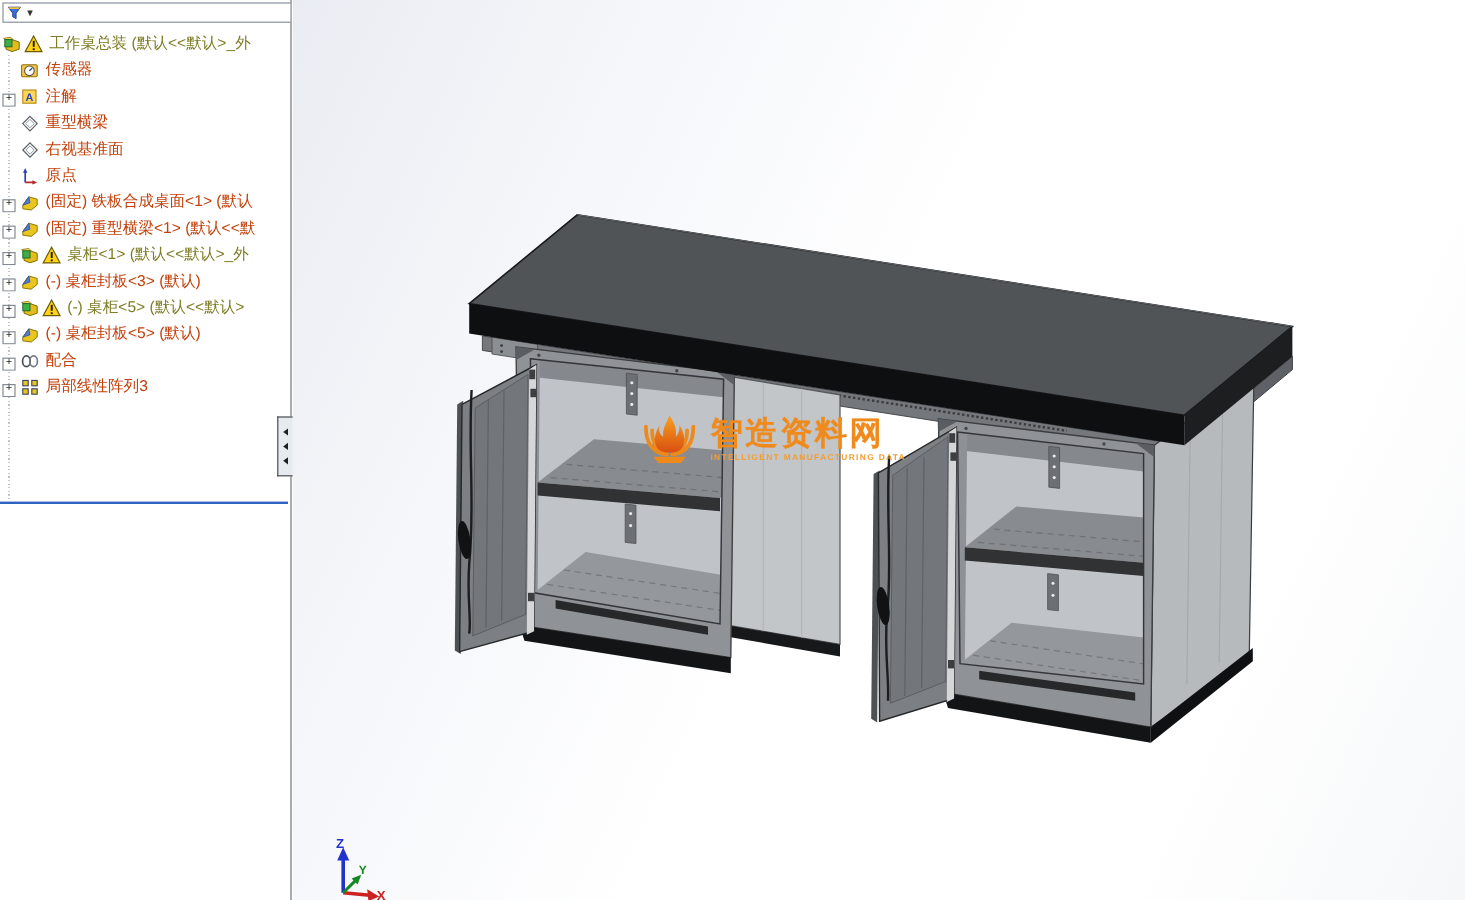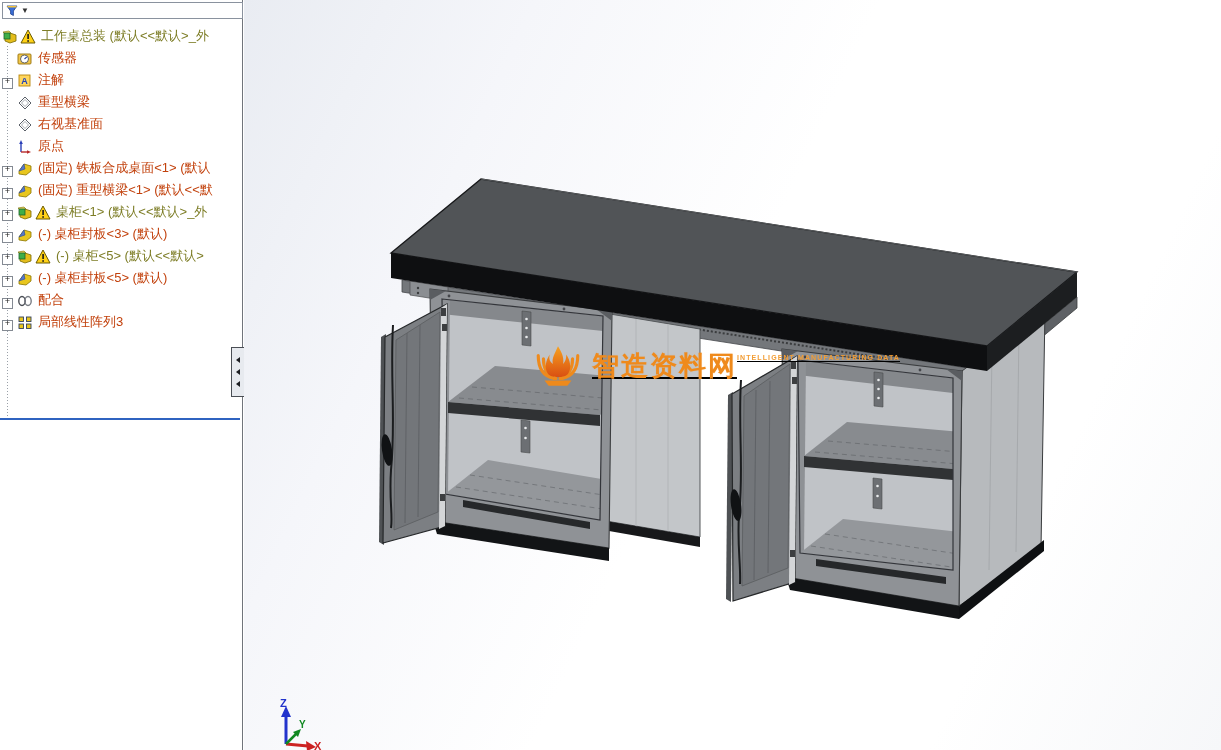--- a/index.html
+++ b/index.html
@@ -31,21 +31,21 @@
             justify-content:center;align-items:center;gap:6px;}
   .splitter .arr{width:0;height:0;border-top:3px solid transparent;border-bottom:3px solid transparent;
                  border-right:4px solid #1c1e22;}
 
   
   .viewport{position:absolute;left:244px;top:0;width:977px;height:750px;
             background:linear-gradient(115deg,#e9ecf2 0%,#f5f6fa 22%,#ffffff 48%,#ffffff 78%,#f6f7f9 100%);}
   .viewport svg.model{position:absolute;left:0;top:0;}
   .watermark{position:absolute;left:288px;top:340px;display:flex;align-items:center;gap:8px;
              pointer-events:none;}
-  .wm-text{display:flex;flex-direction:row;text-decoration:underline;}
+  .wm-text{display:flex;flex-direction:column;}
   .wm-title{font-size:27px;font-weight:bold;color:#ef8a1c;letter-spacing:2px;line-height:1.05;
             text-shadow:0 0 1px rgba(239,138,28,.35);}
   .wm-sub{font-size:7px;font-weight:bold;color:#f29d35;letter-spacing:1.1px;margin-top:2px;}
 </style>
 </head>
 <body>
 
 <div class="app">
 
   <aside class="tree-panel">

